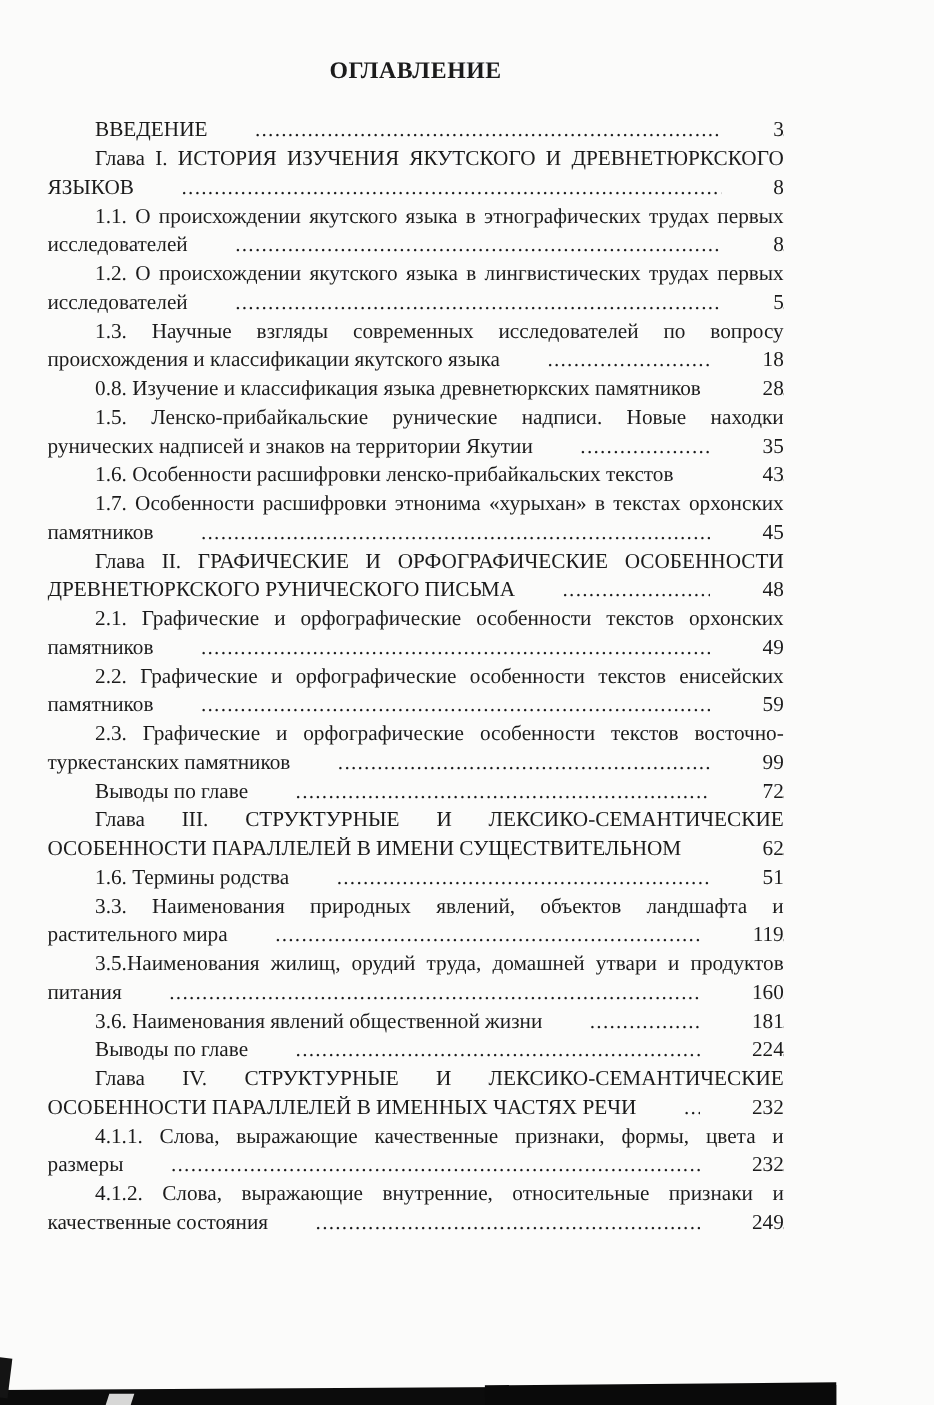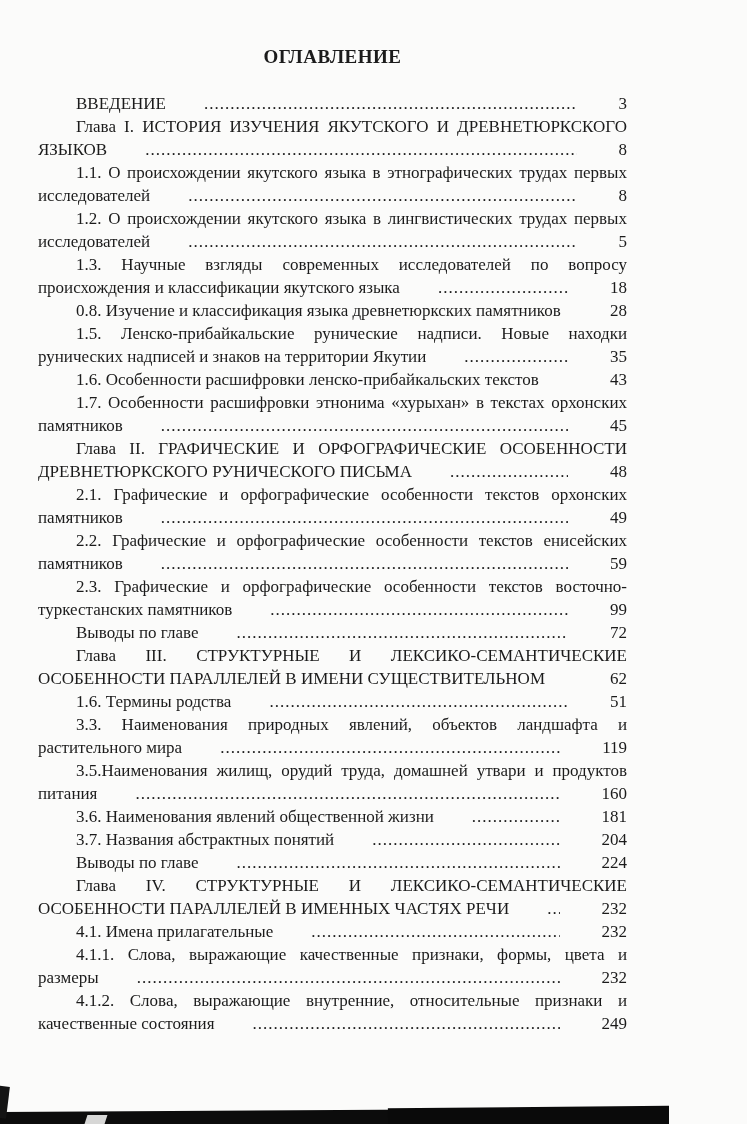--- a/index.html
+++ b/index.html
@@ -122,24 +122,24 @@
         <p class="entry"><span class="lbl">2.1. Графические и орфографические особенности текстов орхонских памятников</span><span class="leader"></span><span class="pg">49</span></p>
         <p class="entry"><span class="lbl">2.2. Графические и орфографические особенности текстов енисейских памятников</span><span class="leader"></span><span class="pg">59</span></p>
         <p class="entry"><span class="lbl">2.3. Графические и орфографические особенности текстов восточно-туркестанских памятников</span><span class="leader"></span><span class="pg">99</span></p>
         <p class="entry"><span class="lbl">Выводы по главе</span><span class="leader"></span><span class="pg">72</span></p>
         <p class="entry"><span class="lbl">Глава III. СТРУКТУРНЫЕ И ЛЕКСИКО-СЕМАНТИЧЕСКИЕ ОСОБЕННОСТИ ПАРАЛЛЕЛЕЙ В ИМЕНИ СУЩЕСТВИТЕЛЬНОМ</span><span class="leader"></span><span class="pg">62</span></p>
         <p class="entry"><span class="leader"></span><span class="pg">81</span></p>
         <p class="entry"><span class="lbl">1.6. Термины родства</span><span class="leader"></span><span class="pg">51</span></p>
         <p class="entry"><span class="lbl">3.3. Наименования природных явлений, объектов ландшафта и растительного мира</span><span class="leader"></span><span class="pg">119</span></p>
         <p class="entry"><span class="lbl">3.5.Наименования жилищ, орудий труда, домашней утвари и продуктов питания</span><span class="leader"></span><span class="pg">160</span></p>
         <p class="entry"><span class="lbl">3.6. Наименования явлений общественной жизни</span><span class="leader"></span><span class="pg">181</span></p>
-        <p class="entry"><span class="lbl">3.7. Названия абстрактных понятий</span><span class="leader"></span><span class="pg">204</span></p>
+        <p class="entry"><span class="leader"></span><span class="pg">204</span></p>
         <p class="entry"><span class="lbl">Выводы по главе</span><span class="leader"></span><span class="pg">224</span></p>
         <p class="entry"><span class="lbl">Глава IV. СТРУКТУРНЫЕ И ЛЕКСИКО-СЕМАНТИЧЕСКИЕ ОСОБЕННОСТИ ПАРАЛЛЕЛЕЙ В ИМЕННЫХ ЧАСТЯХ РЕЧИ</span><span class="leader"></span><span class="pg">232</span></p>
-        <p class="entry"><span class="lbl">4.1. Имена прилагательные</span><span class="leader"></span><span class="pg">232</span></p>
+        <p class="entry"><span class="leader"></span><span class="pg">232</span></p>
         <p class="entry"><span class="lbl">4.1.1. Слова, выражающие качественные признаки, формы, цвета и размеры</span><span class="leader"></span><span class="pg">232</span></p>
         <p class="entry"><span class="lbl">4.1.2. Слова, выражающие внутренние, относительные признаки и качественные состояния</span><span class="leader"></span><span class="pg">249</span></p>
       </div>
   </div>
   <div class="scan-bar"></div>
   <div class="scan-bar-right"></div>
   <div class="scan-notch"></div>
   <div class="scan-smudge-left"></div>
 </div>
 

